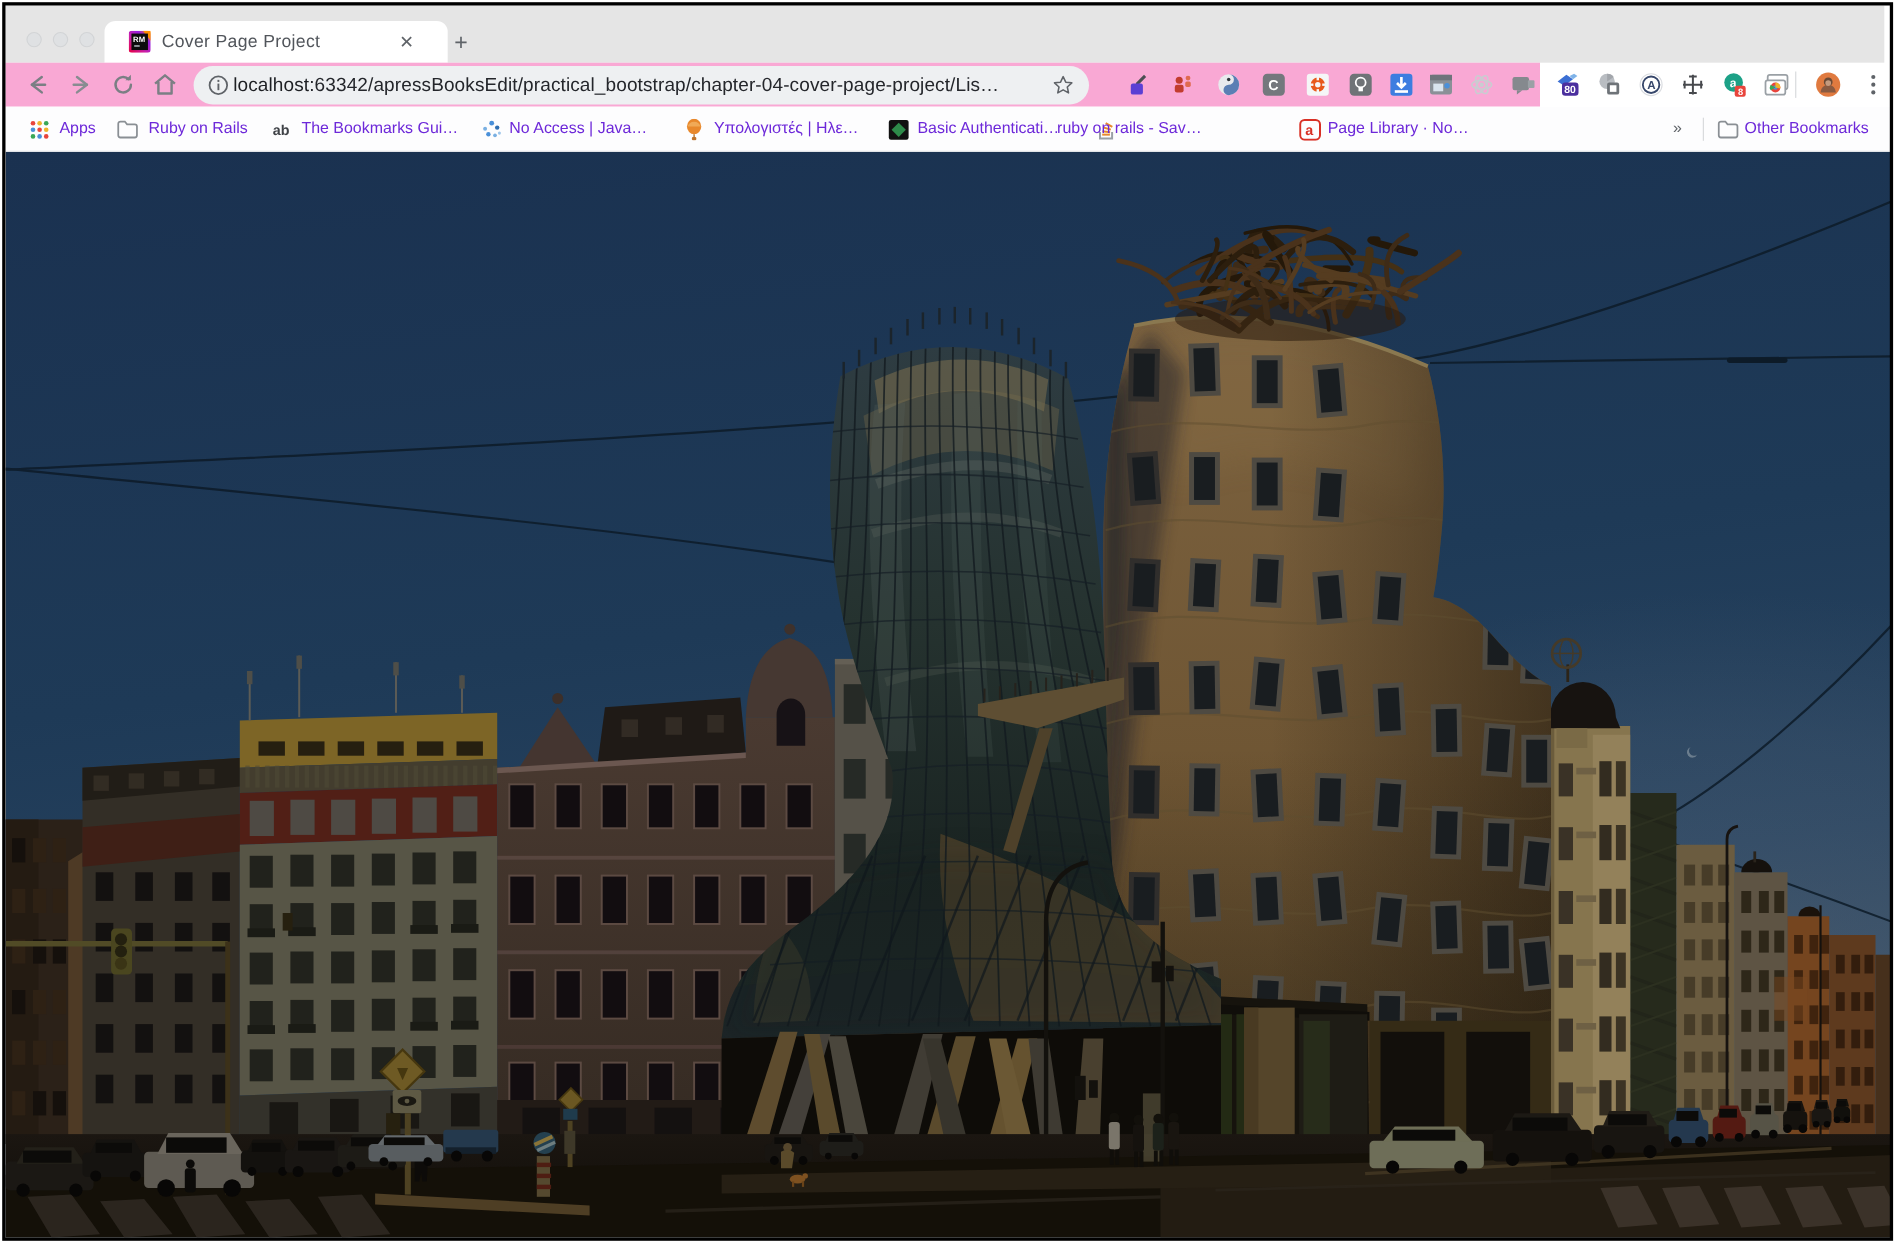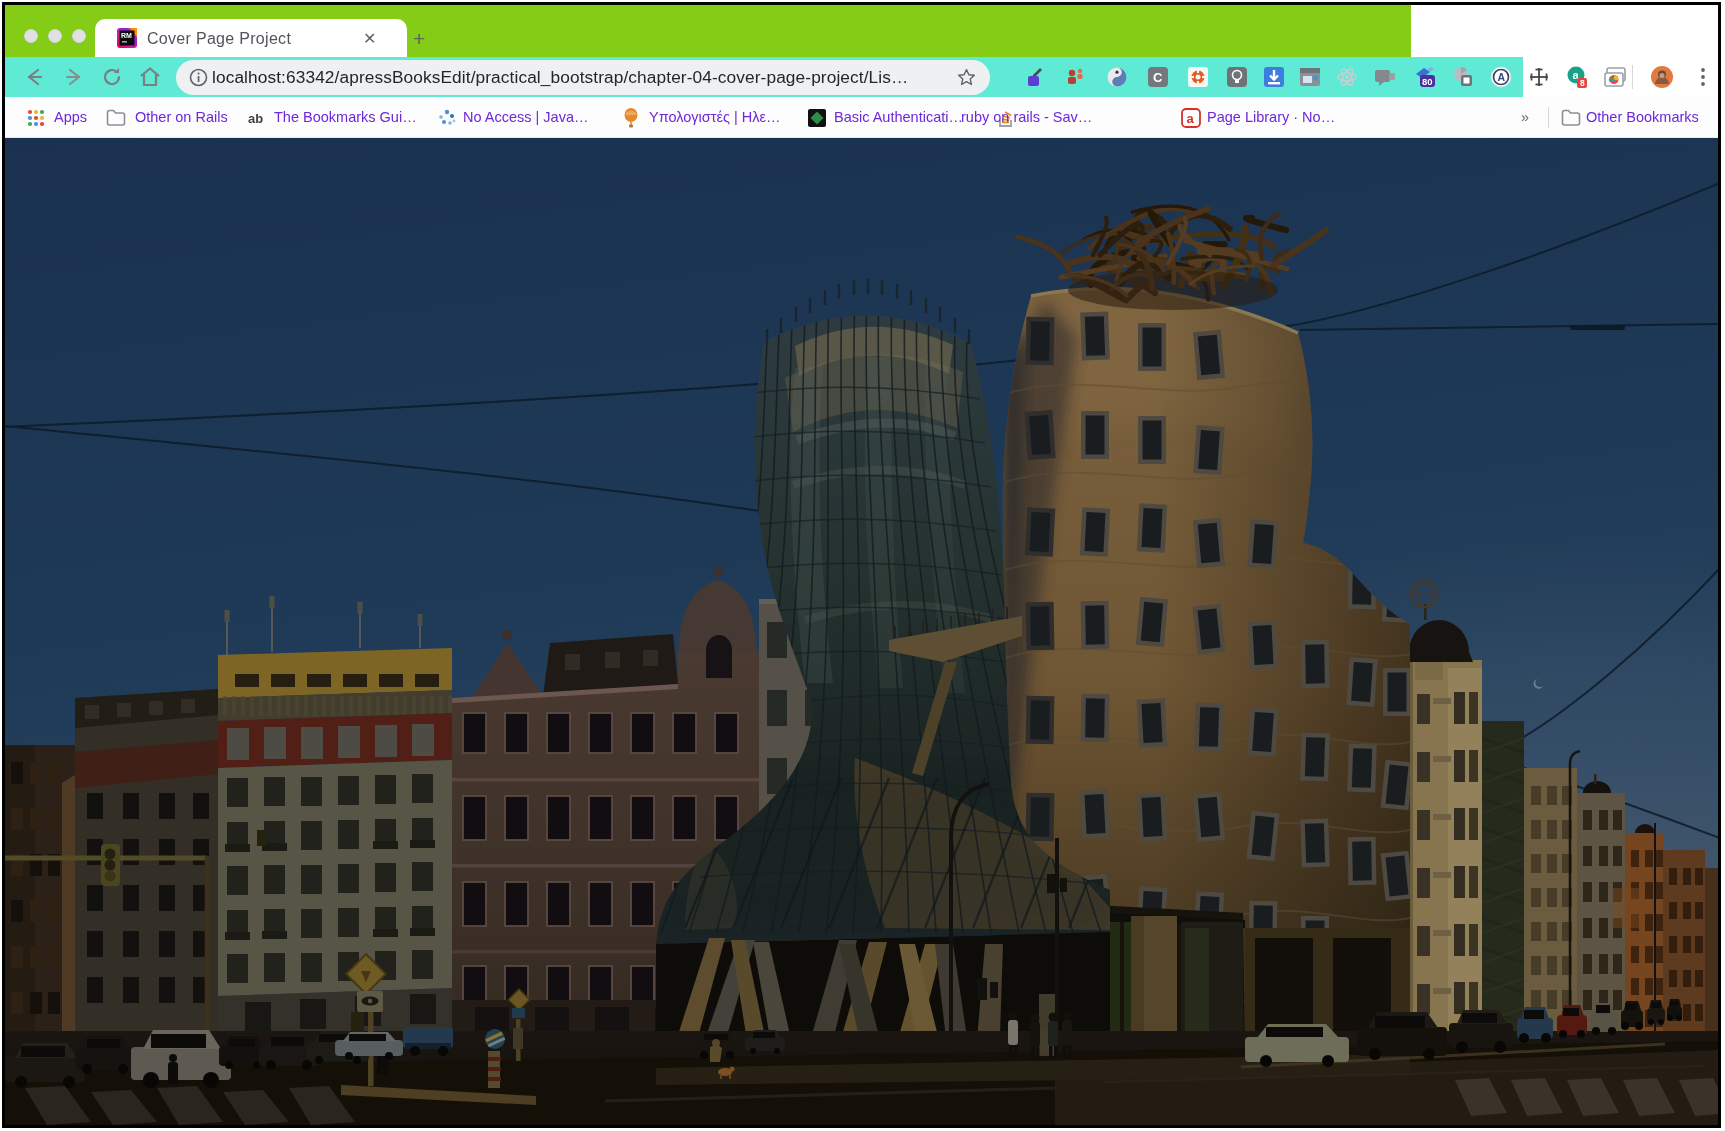--- a/index.html
+++ b/index.html
@@ -1,23 +1,23 @@
 <!DOCTYPE html>
 <html><head><meta charset="utf-8"><style>
 html,body{margin:0;padding:0;background:#fff;width:1725px;height:1131px;overflow:hidden;
  font-family:"Liberation Sans",sans-serif;-webkit-font-smoothing:antialiased;}
 *{box-sizing:border-box}
 #frame{position:absolute;left:2px;top:2px;width:1719px;height:1126px;border:3px solid #000;z-index:50;pointer-events:none}
-#tabstrip{position:absolute;left:5px;top:5px;width:1406px;height:52px;background:#84cc16}
+#tabstrip{position:absolute;left:5px;top:5px;width:1708px;height:52px;background:#e5e5e5}
 .tl{position:absolute;top:24px;width:14px;height:14px;border-radius:50%;background:#dfe1e3;border:1px solid #d2d4d6}
 #tab{position:absolute;left:90px;top:14px;width:312px;height:43px;background:#fff;border-radius:10px 10px 0 0}
 #tabtitle{position:absolute;left:52px;top:11px;font-size:16px;color:#51555b;letter-spacing:.3px}
 #tabx{position:absolute;left:268px;top:10px;font-size:16px;color:#5f6368}
 #newtab{position:absolute;left:408px;top:22px;font-size:21px;color:#5f6368;font-weight:400}
-#toolbar{position:absolute;left:5px;top:57px;width:1518px;height:40px;background:#5eead4}
+#toolbar{position:absolute;left:5px;top:57px;width:1395px;height:40px;background:#f9a8d4}
 #urlbar{position:absolute;left:171px;top:3px;width:814px;height:35px;background:#eef0f2;border-radius:18px}
 #urltext{position:absolute;left:36px;top:7px;font-size:17.3px;color:#24262b;white-space:nowrap;letter-spacing:.1px}
 #bookmarks{position:absolute;left:5px;top:97px;width:1715px;height:41px;background:#fdfdfe;border-bottom:1px solid #e8e9eb}
 .bm{position:absolute;top:12px;font-size:14.5px;color:#6d28d9;white-space:nowrap}
 #photo{position:absolute;left:5px;top:138px}
 .navic{position:absolute;top:6px}
 </style></head><body>
 
 <div id="tabstrip">
 <div class="tl" style="left:19px"></div>
@@ -233,21 +233,21 @@
 <svg style="position:absolute;left:1176px;top:11px" width="20" height="20" viewBox="0 0 20 20">
       <rect x="1" y="1" width="18" height="18" rx="4" fill="none" stroke="#d93025" stroke-width="1.8"></rect>
       <text x="5.5" y="15" font-size="13" font-weight="bold" fill="#d93025" font-family="Liberation Sans,sans-serif">a</text>
     </svg>
 <span class="bm" style="left:1516px;color:#5f6368">»</span>
 <div style="position:absolute;left:1543px;top:10px;width:1px;height:21px;background:#d5d7da"></div>
 <svg style="position:absolute;left:1556px;top:11px" width="20" height="20" viewBox="0 0 20 20">
       <path d="M1.5 4.5 a2 2 0 0 1 2-2 h4 l2 2.5 h7 a2 2 0 0 1 2 2 v8 a2 2 0 0 1 -2 2 h-13 a2 2 0 0 1 -2 -2z" fill="none" stroke="#8a8f94" stroke-width="1.6"></path>
     </svg>
 <span class="bm" style="left:49px">Apps</span>
-<span class="bm" style="left:130px">Other on Rails</span>
+<span class="bm" style="left:130px">Ruby on Rails</span>
 <span class="bm" style="left:269px">The Bookmarks Gui…</span>
 <span class="bm" style="left:458px">No Access | Java…</span>
 <span class="bm" style="left:644px">Υπολογιστές | Ηλε…</span>
 <span class="bm" style="left:829px">Basic Authenticati…</span>
 <span class="bm" style="left:956px">ruby on rails - Sav…</span>
 <span class="bm" style="left:1202px">Page Library · No…</span>
 <span class="bm" style="left:1581px">Other Bookmarks</span>
 </div>
 <svg id="photo" width="1715" height="987" viewBox="0 0 1715 987">
 <defs>

